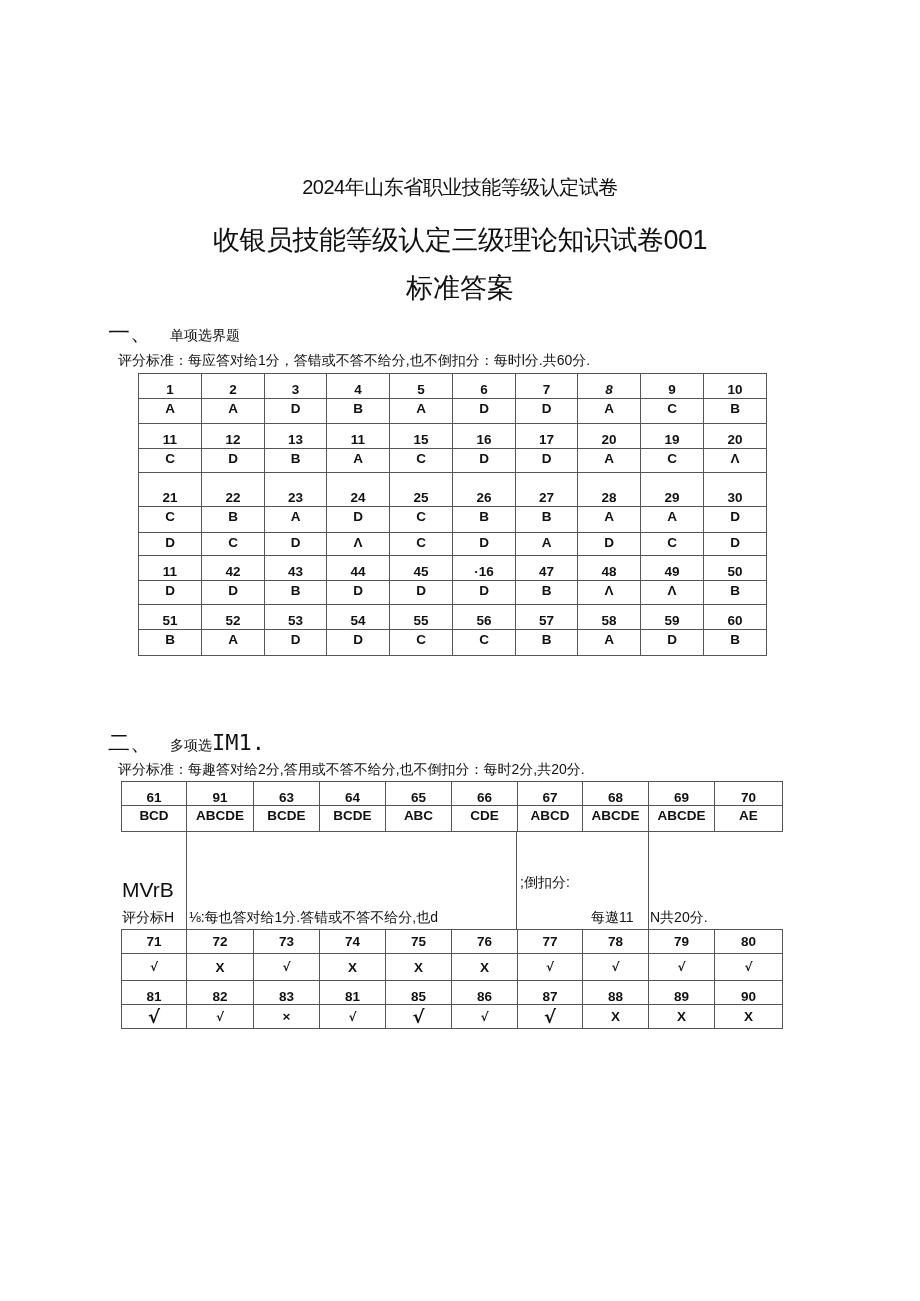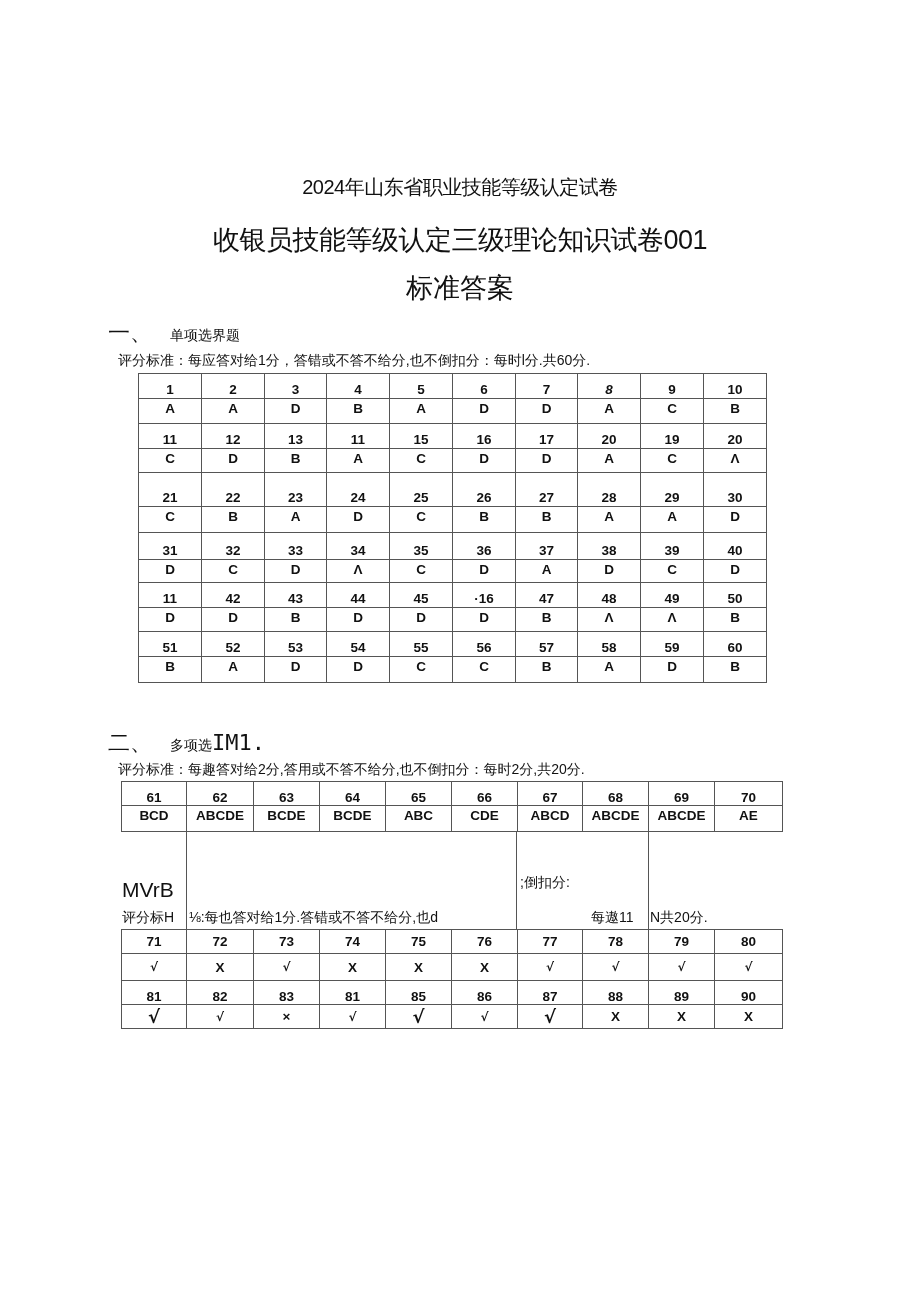--- a/index.html
+++ b/index.html
@@ -116,32 +116,20 @@
         <td class="a">B</td>
         <td class="a">A</td>
         <td class="a">D</td>
         <td class="a">C</td>
         <td class="a">B</td>
         <td class="a">B</td>
         <td class="a">A</td>
         <td class="a">A</td>
         <td class="a">D</td>
       </tr>
-      <tr style="height: 27px;">
-        <td class="n">31</td>
-        <td class="n">32</td>
-        <td class="n">33</td>
-        <td class="n">34</td>
-        <td class="n">35</td>
-        <td class="n">36</td>
-        <td class="n">37</td>
-        <td class="n">38</td>
-        <td class="n">39</td>
-        <td class="n">40</td>
-      </tr>
       <tr style="height: 23px;">
         <td class="a">D</td>
         <td class="a">C</td>
         <td class="a">D</td>
         <td class="a">Λ</td>
         <td class="a">C</td>
         <td class="a">D</td>
         <td class="a">A</td>
         <td class="a">D</td>
         <td class="a">C</td>
@@ -212,21 +200,21 @@
       <col style="width: 66px;">
       <col style="width: 66px;">
       <col style="width: 65px;">
       <col style="width: 66px;">
       <col style="width: 66px;">
       <col style="width: 68px;">
     </colgroup>
   <tbody id="t2body">
       <tr style="height: 24px;">
         <td style="vertical-align: bottom;">61</td>
-        <td style="vertical-align: bottom;">62</td>
+        <td style="vertical-align: bottom;">91</td>
         <td style="vertical-align: bottom;">63</td>
         <td style="vertical-align: bottom;">64</td>
         <td style="vertical-align: bottom;">65</td>
         <td style="vertical-align: bottom;">66</td>
         <td style="vertical-align: bottom;">67</td>
         <td style="vertical-align: bottom;">68</td>
         <td style="vertical-align: bottom; margin-left: 42px;">69</td>
         <td style="vertical-align: bottom;">70</td>
       </tr>
       <tr style="height: 26px;">

